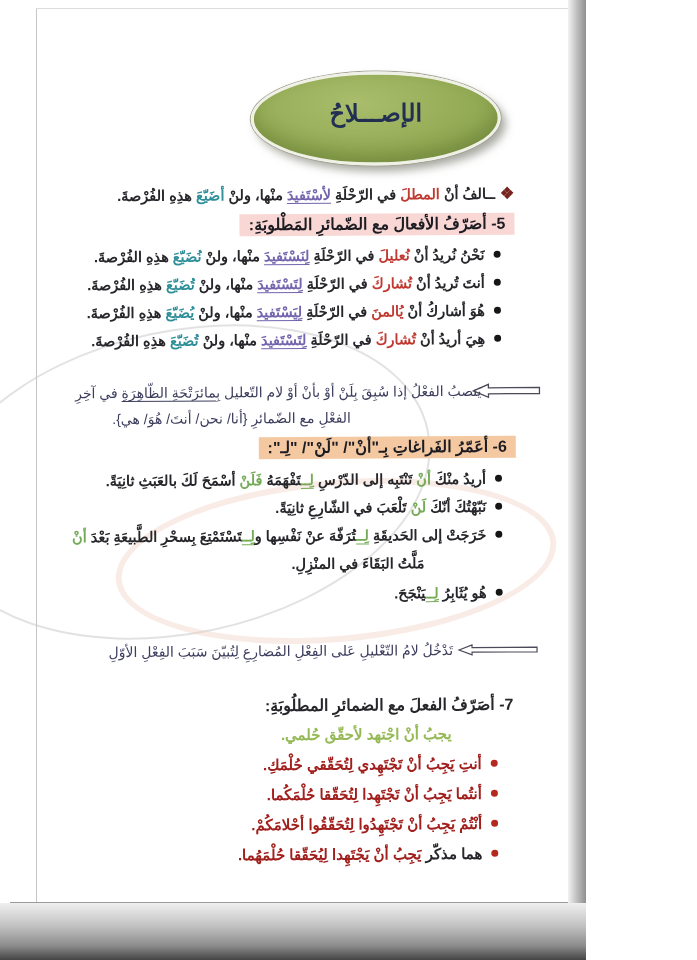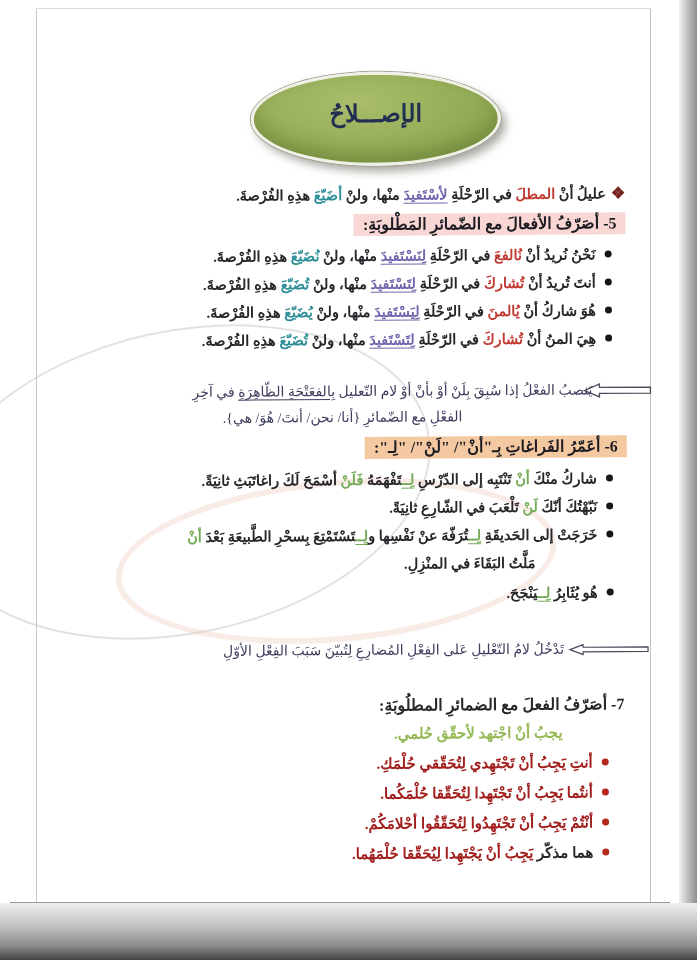--- a/index.html
+++ b/index.html
@@ -1,17 +1,17 @@
 <!DOCTYPE html>
 <html lang="ar" style="--badge_green: #94ab55; --highlight5: #f8d7d4; --highlight6: #f4c9a1; --verb_red: #c03a32; --lam_violet: #7464ad; --negation_teal: #2f8f99; --particle_green: #74ab57; --answer_green: #94b955; --answer_dark_red: #a11f1d; --note_navy: #3d3d5e;"><head>
 <meta charset="utf-8">
 <style>
   html,body{margin:0;padding:0;background:#ffffff;}
-  .screen{position:relative;width:697px;height:960px;overflow:hidden;background:#ffffff;
-          font-family:Liberation Serif, serif;}
+  .screen{position:relative;width:586px;height:960px;overflow:hidden;background:#ffffff;
+          font-family:Liberation Sans, sans-serif;}
   
   .edge-right{position:absolute;top:0;right:0;width:18px;height:100%;
               background:linear-gradient(to right,#f2f2f2,#b9b9b9 55%,#8f8f8f);}
   .edge-bottom{position:absolute;left:0;top:903px;width:100%;height:57px;
                background:linear-gradient(to bottom,#efefef,#c2c2c2 40%,#8c8c8c 75%,#444 100%);}
   .border-left{position:absolute;left:36px;top:8px;width:1px;height:896px;background:#c6c6c6;}
   .border-right{position:absolute;left:650px;top:8px;width:1px;height:896px;background:#bdbdbd;}
   .border-top{position:absolute;left:36px;top:8px;width:615px;height:1px;background:#dcdcdc;}
   .border-bottom{position:absolute;left:10px;top:902px;width:660px;height:2px;background:#9a9a9a;}
   
@@ -68,49 +68,49 @@
   <div class="edge-right"></div>
   <div class="edge-bottom"></div>
 
   <div class="page">
 
     <div class="badge">
       <span>الإصـــلاحُ</span>
     </div>
 
     <div class="blk" style="top:181px;right:70px;">
-      <span class="marker">❖</span><span><span class="seg c-k">عليلُ أنْ </span><span class="seg c-r">المطلَ</span><span class="seg c-k"> في الرّحْلَةِ </span><span class="seg c-v u">لأسْتَفيدَ</span><span class="seg c-k"> منْها، ولنْ </span><span class="seg c-t">أضَيّعَ</span><span class="seg c-k"> هذِهِ الفُرْصةَ.</span></span>
+      <span class="marker">❖</span><span><span class="seg c-k">ــالفُ أنْ </span><span class="seg c-r">المطلَ</span><span class="seg c-k"> في الرّحْلَةِ </span><span class="seg c-v u">لأسْتَفيدَ</span><span class="seg c-k"> منْها، ولنْ </span><span class="seg c-t">أضَيّعَ</span><span class="seg c-k"> هذِهِ الفُرْصةَ.</span></span>
     </div>
 
     <div class="blk" style="top:211px;right:70px;">
       <span class="hl hl5">5- أصَرّفُ الأفعالَ مع الضّمائرِ المَطْلوبَةِ:</span>
     </div>
 
     <div class="blk" style="top:243px;right:84px;">
-      <div class="item"><span class="dot"></span><span><span class="seg c-k">نَحْنُ نُريدُ أنْ </span><span class="seg c-r">نُالفعَ</span><span class="seg c-k"> في الرّحْلَةِ </span><span class="seg c-v u">لِنَسْتَفيدَ</span><span class="seg c-k"> منْها، ولنْ </span><span class="seg c-t">نُضَيّعَ</span><span class="seg c-k"> هذِهِ الفُرْصةَ.</span></span></div>
+      <div class="item"><span class="dot"></span><span><span class="seg c-k">نَحْنُ نُريدُ أنْ </span><span class="seg c-r">نُعليلَ</span><span class="seg c-k"> في الرّحْلَةِ </span><span class="seg c-v u">لِنَسْتَفيدَ</span><span class="seg c-k"> منْها، ولنْ </span><span class="seg c-t">نُضَيّعَ</span><span class="seg c-k"> هذِهِ الفُرْصةَ.</span></span></div>
       <div class="item"><span class="dot"></span><span><span class="seg c-k">أنتَ تُريدُ أنْ </span><span class="seg c-r">تُشاركَ</span><span class="seg c-k"> في الرّحْلَةِ </span><span class="seg c-v u">لِتَسْتَفيدَ</span><span class="seg c-k"> منْها، ولنْ </span><span class="seg c-t">تُضَيّعَ</span><span class="seg c-k"> هذِهِ الفُرْصةَ.</span></span></div>
-      <div class="item"><span class="dot"></span><span><span class="seg c-k">هُوَ شاركُ أنْ </span><span class="seg c-r">يُالمنَ</span><span class="seg c-k"> في الرّحْلَةِ </span><span class="seg c-v u">لِيَسْتَفيدَ</span><span class="seg c-k"> منْها، ولنْ </span><span class="seg c-t">يُضَيّعَ</span><span class="seg c-k"> هذِهِ الفُرْصةَ.</span></span></div>
-      <div class="item"><span class="dot"></span><span><span class="seg c-k">هِيَ المنُ أنْ </span><span class="seg c-r">تُشاركَ</span><span class="seg c-k"> في الرّحْلَةِ </span><span class="seg c-v u">لِتَسْتَفيدَ</span><span class="seg c-k"> منْها، ولنْ </span><span class="seg c-t">تُضَيّعَ</span><span class="seg c-k"> هذِهِ الفُرْصةَ.</span></span></div>
+      <div class="item"><span class="dot"></span><span><span class="seg c-k">هُوَ أشاركُ أنْ </span><span class="seg c-r">يُالمنَ</span><span class="seg c-k"> في الرّحْلَةِ </span><span class="seg c-v u">لِيَسْتَفيدَ</span><span class="seg c-k"> منْها، ولنْ </span><span class="seg c-t">يُضَيّعَ</span><span class="seg c-k"> هذِهِ الفُرْصةَ.</span></span></div>
+      <div class="item"><span class="dot"></span><span><span class="seg c-k">هِيَ أريدُ أنْ </span><span class="seg c-r">تُشاركَ</span><span class="seg c-k"> في الرّحْلَةِ </span><span class="seg c-v u">لِتَسْتَفيدَ</span><span class="seg c-k"> منْها، ولنْ </span><span class="seg c-t">تُضَيّعَ</span><span class="seg c-k"> هذِهِ الفُرْصةَ.</span></span></div>
     </div>
 
     <svg class="arrow" style="top:384px;right:44px;" width="70" height="16" viewBox="0 0 70 16">
       <path d="M2 8 L17 1.5 L17 5 L68 5 L68 11 L17 11 L17 14.5 Z" fill="#ffffff" stroke="#4a4a5a" stroke-width="1.3"></path>
     </svg>
 
     <div class="blk note" style="top:379px;right:104px;width:500px;">
-      <span><span class="seg c-n">يَنصبُ الفعْلُ إذا سُبِقَ بِلَنْ أوْ بأنْ أوْ لام التّعليل </span><span class="seg c-n u">بِالفعَتْحَةِ الظّاهِرَةِ</span><span class="seg c-n"> في آخِرِ</span></span>
+      <span><span class="seg c-n">يَنصبُ الفعْلُ إذا سُبِقَ بِلَنْ أوْ بأنْ أوْ لام التّعليل </span><span class="seg c-n u">بِمائرَتْحَةِ الظّاهِرَةِ</span><span class="seg c-n"> في آخِرِ</span></span>
       <span class="center">الفعْلِ مع الضّمائرِ {أنا/ نحن/ أنتَ/ هُوَ/ هي}.</span>
     </div>
 
     <div class="blk" style="top:434px;right:70px;">
       <span class="hl hl6">6- أعَمّرُ الفَراغاتِ بِـ"أنْ"/ "لَنْ"/ "لِـ":</span>
     </div>
 
     <div class="blk" style="top:466px;right:84px;line-height:28px;">
-      <div class="item"><span class="dot"></span><span><span class="seg c-k">شاركُ منْكَ </span><span class="seg c-g">أنْ</span><span class="seg c-k"> تَنْتَبِه إلى الدّرْسِ </span><span class="seg c-g u">لِــ</span><span class="seg c-k">تَفْهَمَهُ </span><span class="seg c-g">فَلَنْ</span><span class="seg c-k"> أسْمَحَ لَكَ راغاتَبَثِ ثانِيَةً.</span></span></div>
+      <div class="item"><span class="dot"></span><span><span class="seg c-k">أريدُ منْكَ </span><span class="seg c-g">أنْ</span><span class="seg c-k"> تَنْتَبِه إلى الدّرْسِ </span><span class="seg c-g u">لِــ</span><span class="seg c-k">تَفْهَمَهُ </span><span class="seg c-g">فَلَنْ</span><span class="seg c-k"> أسْمَحَ لَكَ بالعَبَثِ ثانِيَةً.</span></span></div>
       <div class="item"><span class="dot"></span><span><span class="seg c-k">نَبّهْتُكَ أنّكَ </span><span class="seg c-g">لَنْ</span><span class="seg c-k"> تَلْعَبَ في الشّارِعِ ثانِيَةً.</span></span></div>
       <div class="item" style="height:58px;"><span class="dot"></span><span><span class="seg c-k">خَرَجَتْ إلى الحَديقَةِ </span><span class="seg c-g u">لِــ</span><span class="seg c-k">تُرَفّهَ عنْ نَفْسِها و</span><span class="seg c-g u">لِــ</span><span class="seg c-k">تَسْتَمْتِعَ بِسحْرِ الطَّبيعَةِ بَعْدَ </span><span class="seg c-g">أنْ</span><br><span class="sp"></span><span class="seg c-k">مَلَّتُ البَقَاءَ في المنْزِلِ.</span></span></div>
       <div class="item"><span class="dot"></span><span><span class="seg c-k">هُو يُثَابِرُ </span><span class="seg c-g u">لِــ</span><span class="seg c-k">يَنْجَحَ.</span></span></div>
     </div>
 
     <svg class="arrow" style="top:644px;right:48px;" width="82" height="14" viewBox="0 0 82 14">
       <path d="M2 7 L15 2 L15 4.7 L80 4.7 L80 9.3 L15 9.3 L15 12 Z" fill="#ffffff" stroke="#4a4a5a" stroke-width="1.2"></path>
     </svg>
 
     <div class="blk note" style="top:638px;right:134px;">

